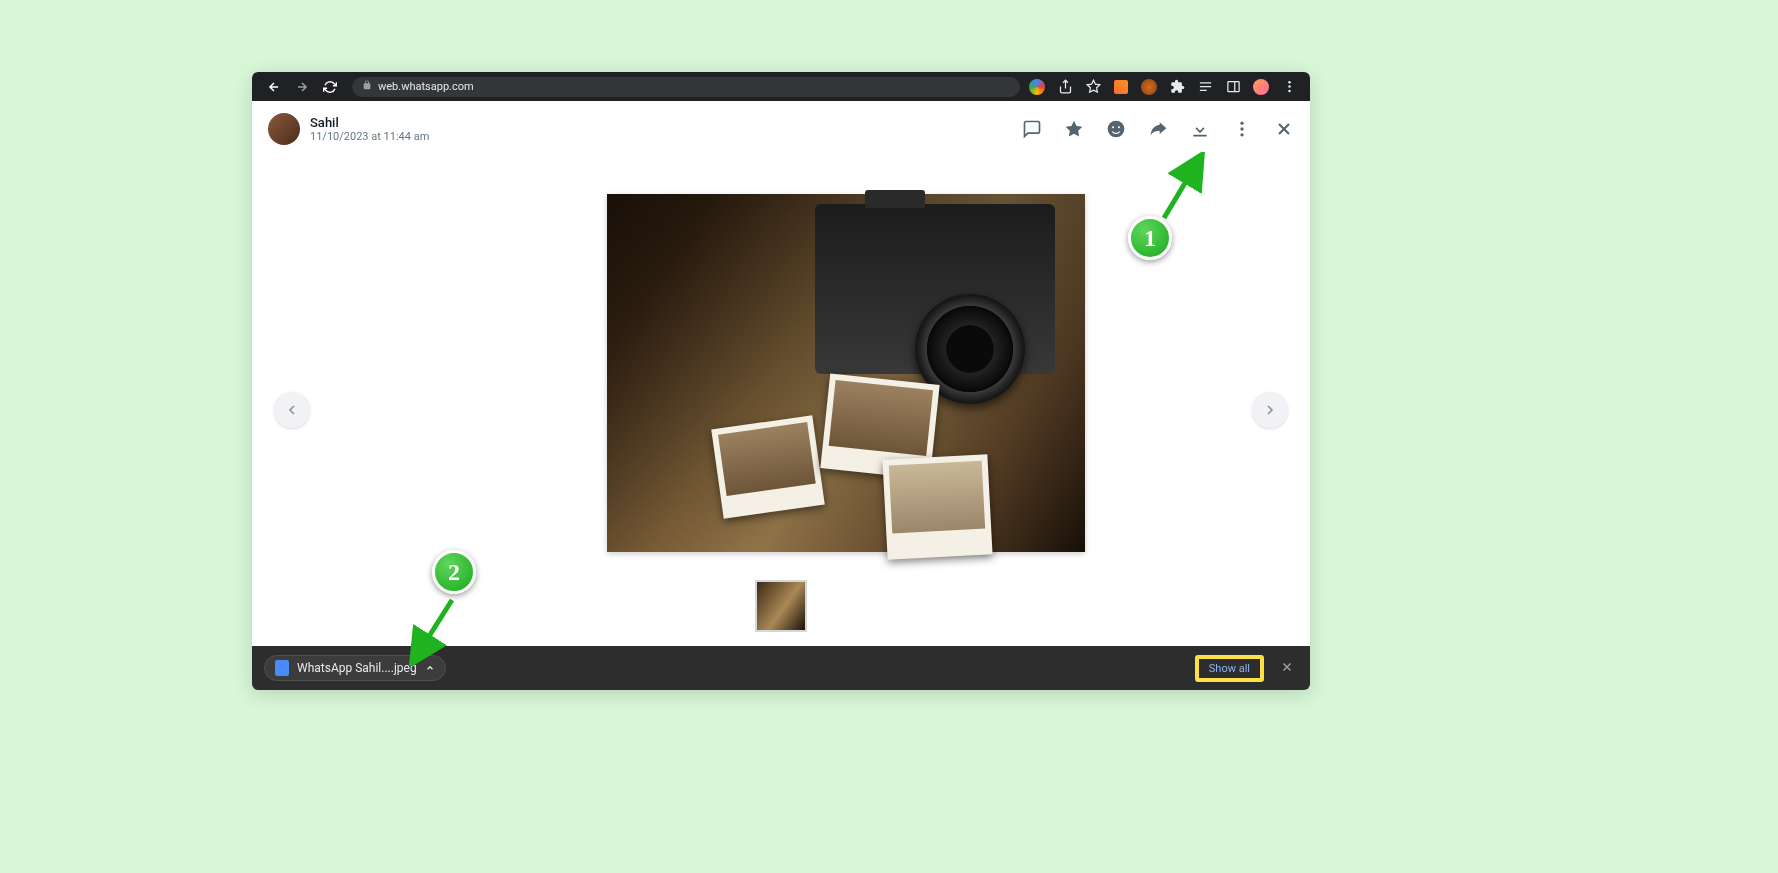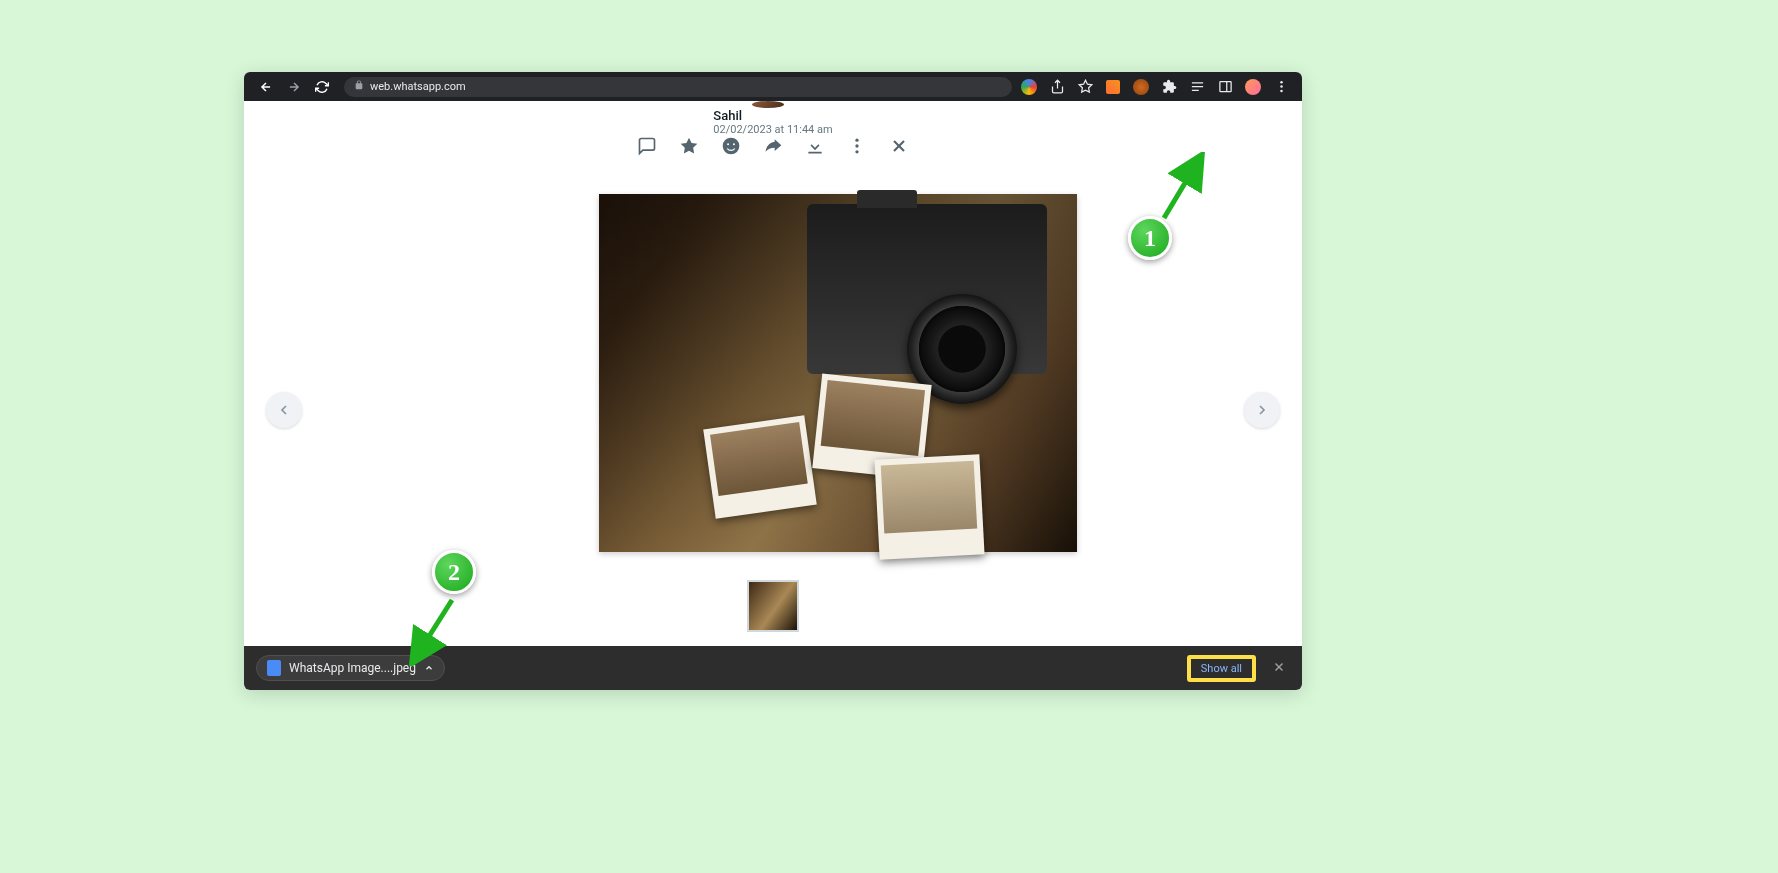--- a/index.html
+++ b/index.html
@@ -1,28 +1,28 @@
 <!DOCTYPE html>
 <html><head>
 <meta charset="utf-8">
 <style>
   * { margin: 0; padding: 0; box-sizing: border-box; }
   body { width: 1778px; height: 873px; background: #d7f7d7; font-family: -apple-system, BlinkMacSystemFont, "Segoe UI", Roboto, sans-serif; position: relative; }
-  .browser-window { position: absolute; left: 244px; top: 72px; width: 1058px; height: 618px; background: #fff; border-radius: 6px; overflow: hidden; box-shadow: 0 4px 20px rgba(0,0,0,.15); }
+  .browser-window { position: absolute; left: 252px; top: 72px; width: 1058px; height: 618px; background: #fff; border-radius: 6px; overflow: hidden; box-shadow: 0 4px 20px rgba(0,0,0,.15); }
   
   .browser-topbar { height: 29px; background: #202124; display: flex; align-items: center; padding: 0 8px; }
   .nav-btn { width: 28px; height: 28px; display: flex; align-items: center; justify-content: center; color: #9aa0a6; cursor: pointer; }
   .nav-btn.active { color: #fff; }
   .url-bar { flex: 1; height: 20px; background: #35363a; border-radius: 12px; margin: 0 8px; display: flex; align-items: center; padding: 0 10px; color: #e8eaed; font-size: 11px; }
   .lock-ic { margin-right: 6px; color: #9aa0a6; }
   .ext-icons { display: flex; align-items: center; gap: 10px; padding-right: 4px; }
   .ext-icon { width: 18px; height: 18px; color: #e8eaed; display: flex; align-items: center; justify-content: center; font-size: 13px; }
   .ext-circle { width: 16px; height: 16px; border-radius: 50%; }
   
-  .media-header { height: 55px; background: #fff; display: flex; align-items: center; padding: 0 16px; flex-direction: column; }
+  .media-header { height: 55px; background: #fff; display: flex; align-items: center; padding: 0 16px; }
   .avatar { width: 32px; height: 32px; border-radius: 50%; background: linear-gradient(135deg,#8b5a3c,#4a2c1a); margin-right: 10px; }
   .user-info { flex: 1; }
   .user-name { font-size: 13px; font-weight: 500; color: #111b21; }
   .user-time { font-size: 11px; color: #667781; }
   .header-actions { display: flex; align-items: center; gap: 22px; color: #54656f; }
   .hact { cursor: pointer; display:flex; align-items:center; justify-content:center; }
   
   .viewer-body { position: relative; height: 490px; background: #fff; }
   .main-image { position: absolute; left: 355px; top: 38px; width: 478px; height: 358px; background:
     linear-gradient(rgba(0,0,0,.4), rgba(0,0,0,.15)),
@@ -151,21 +151,21 @@
             <circle cx="12" cy="19" r="2"></circle>
           </svg>
         </div>
     </div>
   </div>
 
   <div class="media-header">
     <div class="avatar"></div>
     <div class="user-info">
       <div class="user-name">Sahil</div>
-      <div class="user-time">02/02/2023 at 11:44 am</div>
+      <div class="user-time">11/10/2023 at 11:44 am</div>
     </div>
     <div class="header-actions">
       <div class="hact">
           <svg width="20" height="20" viewBox="0 0 24 24" fill="none" stroke="currentColor" stroke-width="2">
             <path d="M21 15a2 2 0 0 1-2 2H7l-4 4V5a2 2 0 0 1 2-2h14a2 2 0 0 1 2 2z"></path>
           </svg>
         </div>
       <div class="hact">
           <svg width="20" height="20" viewBox="0 0 24 24" fill="currentColor">
             <polygon points="12 2 15.09 8.26 22 9.27 17 14.14 18.18 21.02 12 17.77 5.82 21.02 7 14.14 2 9.27 8.91 8.26 12 2"></polygon>
@@ -229,21 +229,21 @@
         </div>
     </div>
     <div class="thumb-strip">
       <div class="thumb"></div>
     </div>
   </div>
 
   <div class="download-bar">
     <div class="download-item">
       <div class="file-icon"></div>
-      <span>WhatsApp Image....jpeg</span>
+      <span>WhatsApp Sahil....jpeg</span>
       <svg width="10" height="10" viewBox="0 0 24 24" fill="none" stroke="#e8eaed" stroke-width="3">
           <polyline points="18 15 12 9 6 15"></polyline>
         </svg>
     </div>
     <div class="show-all">Show all</div>
     <div class="dl-close">
       <svg width="14" height="14" viewBox="0 0 24 24" fill="none" stroke="currentColor" stroke-width="2.5">
           <line x1="18" y1="6" x2="6" y2="18"></line>
           <line x1="6" y1="6" x2="18" y2="18"></line>
         </svg>

